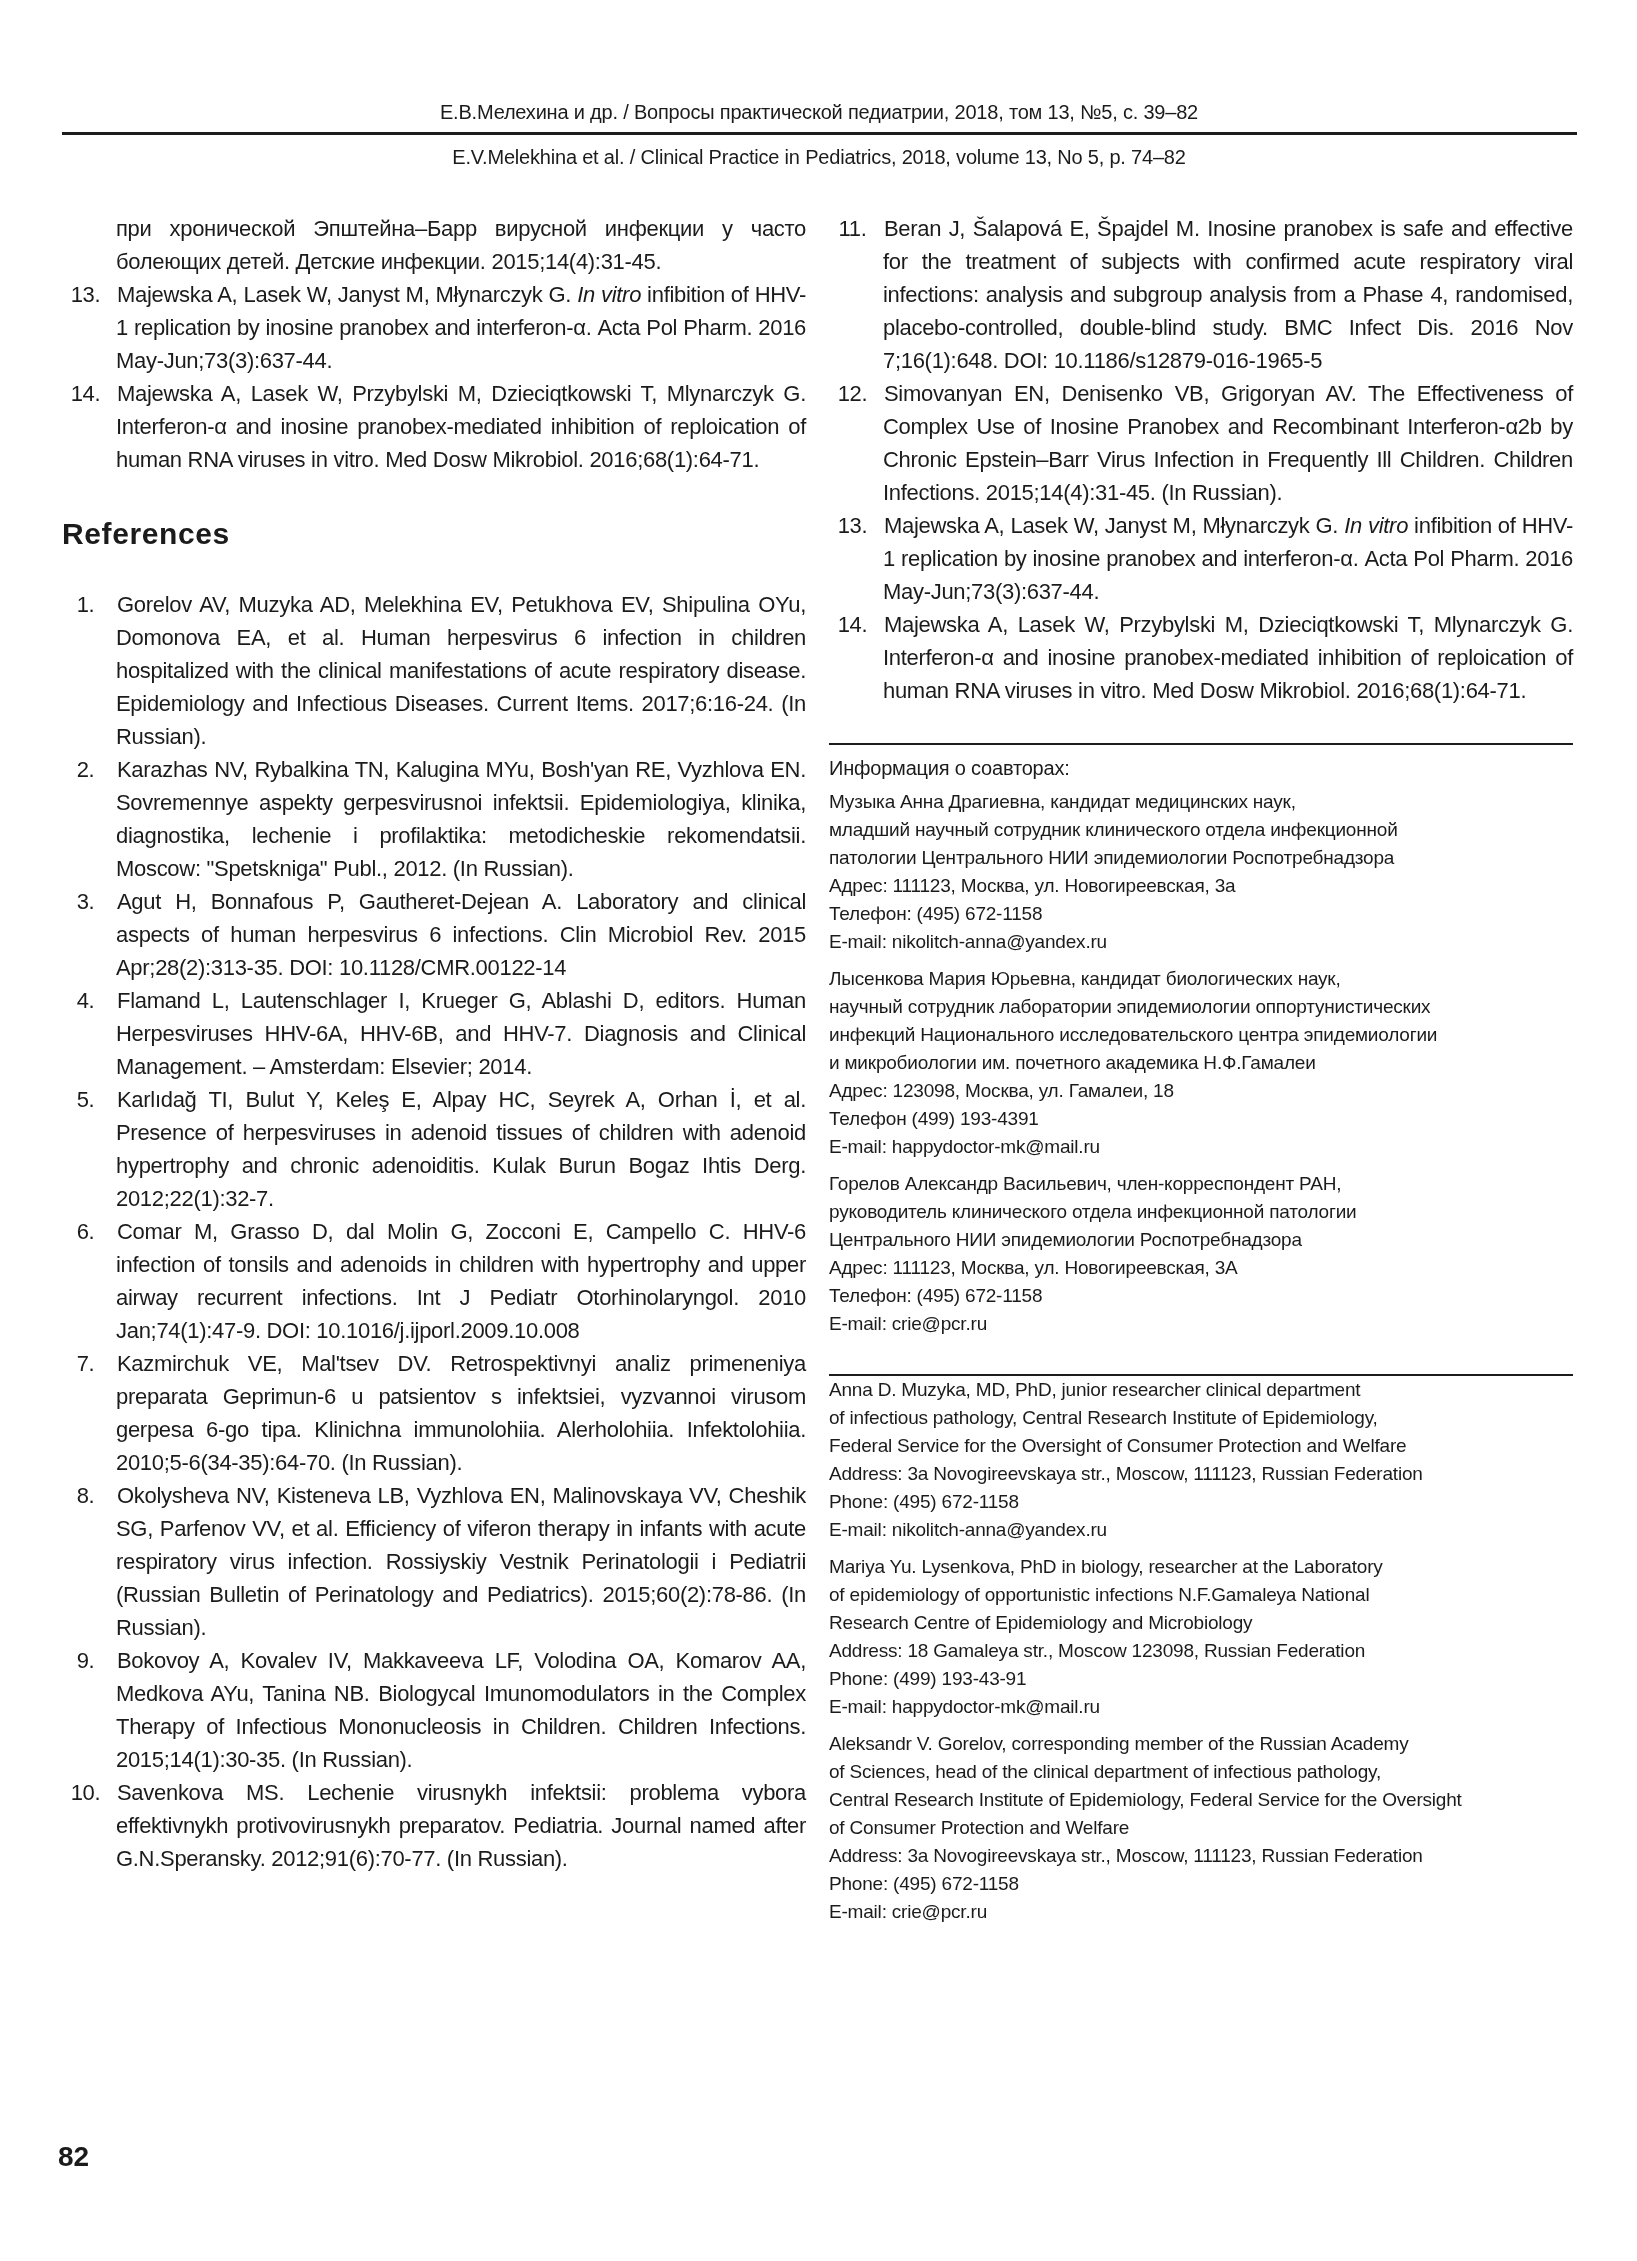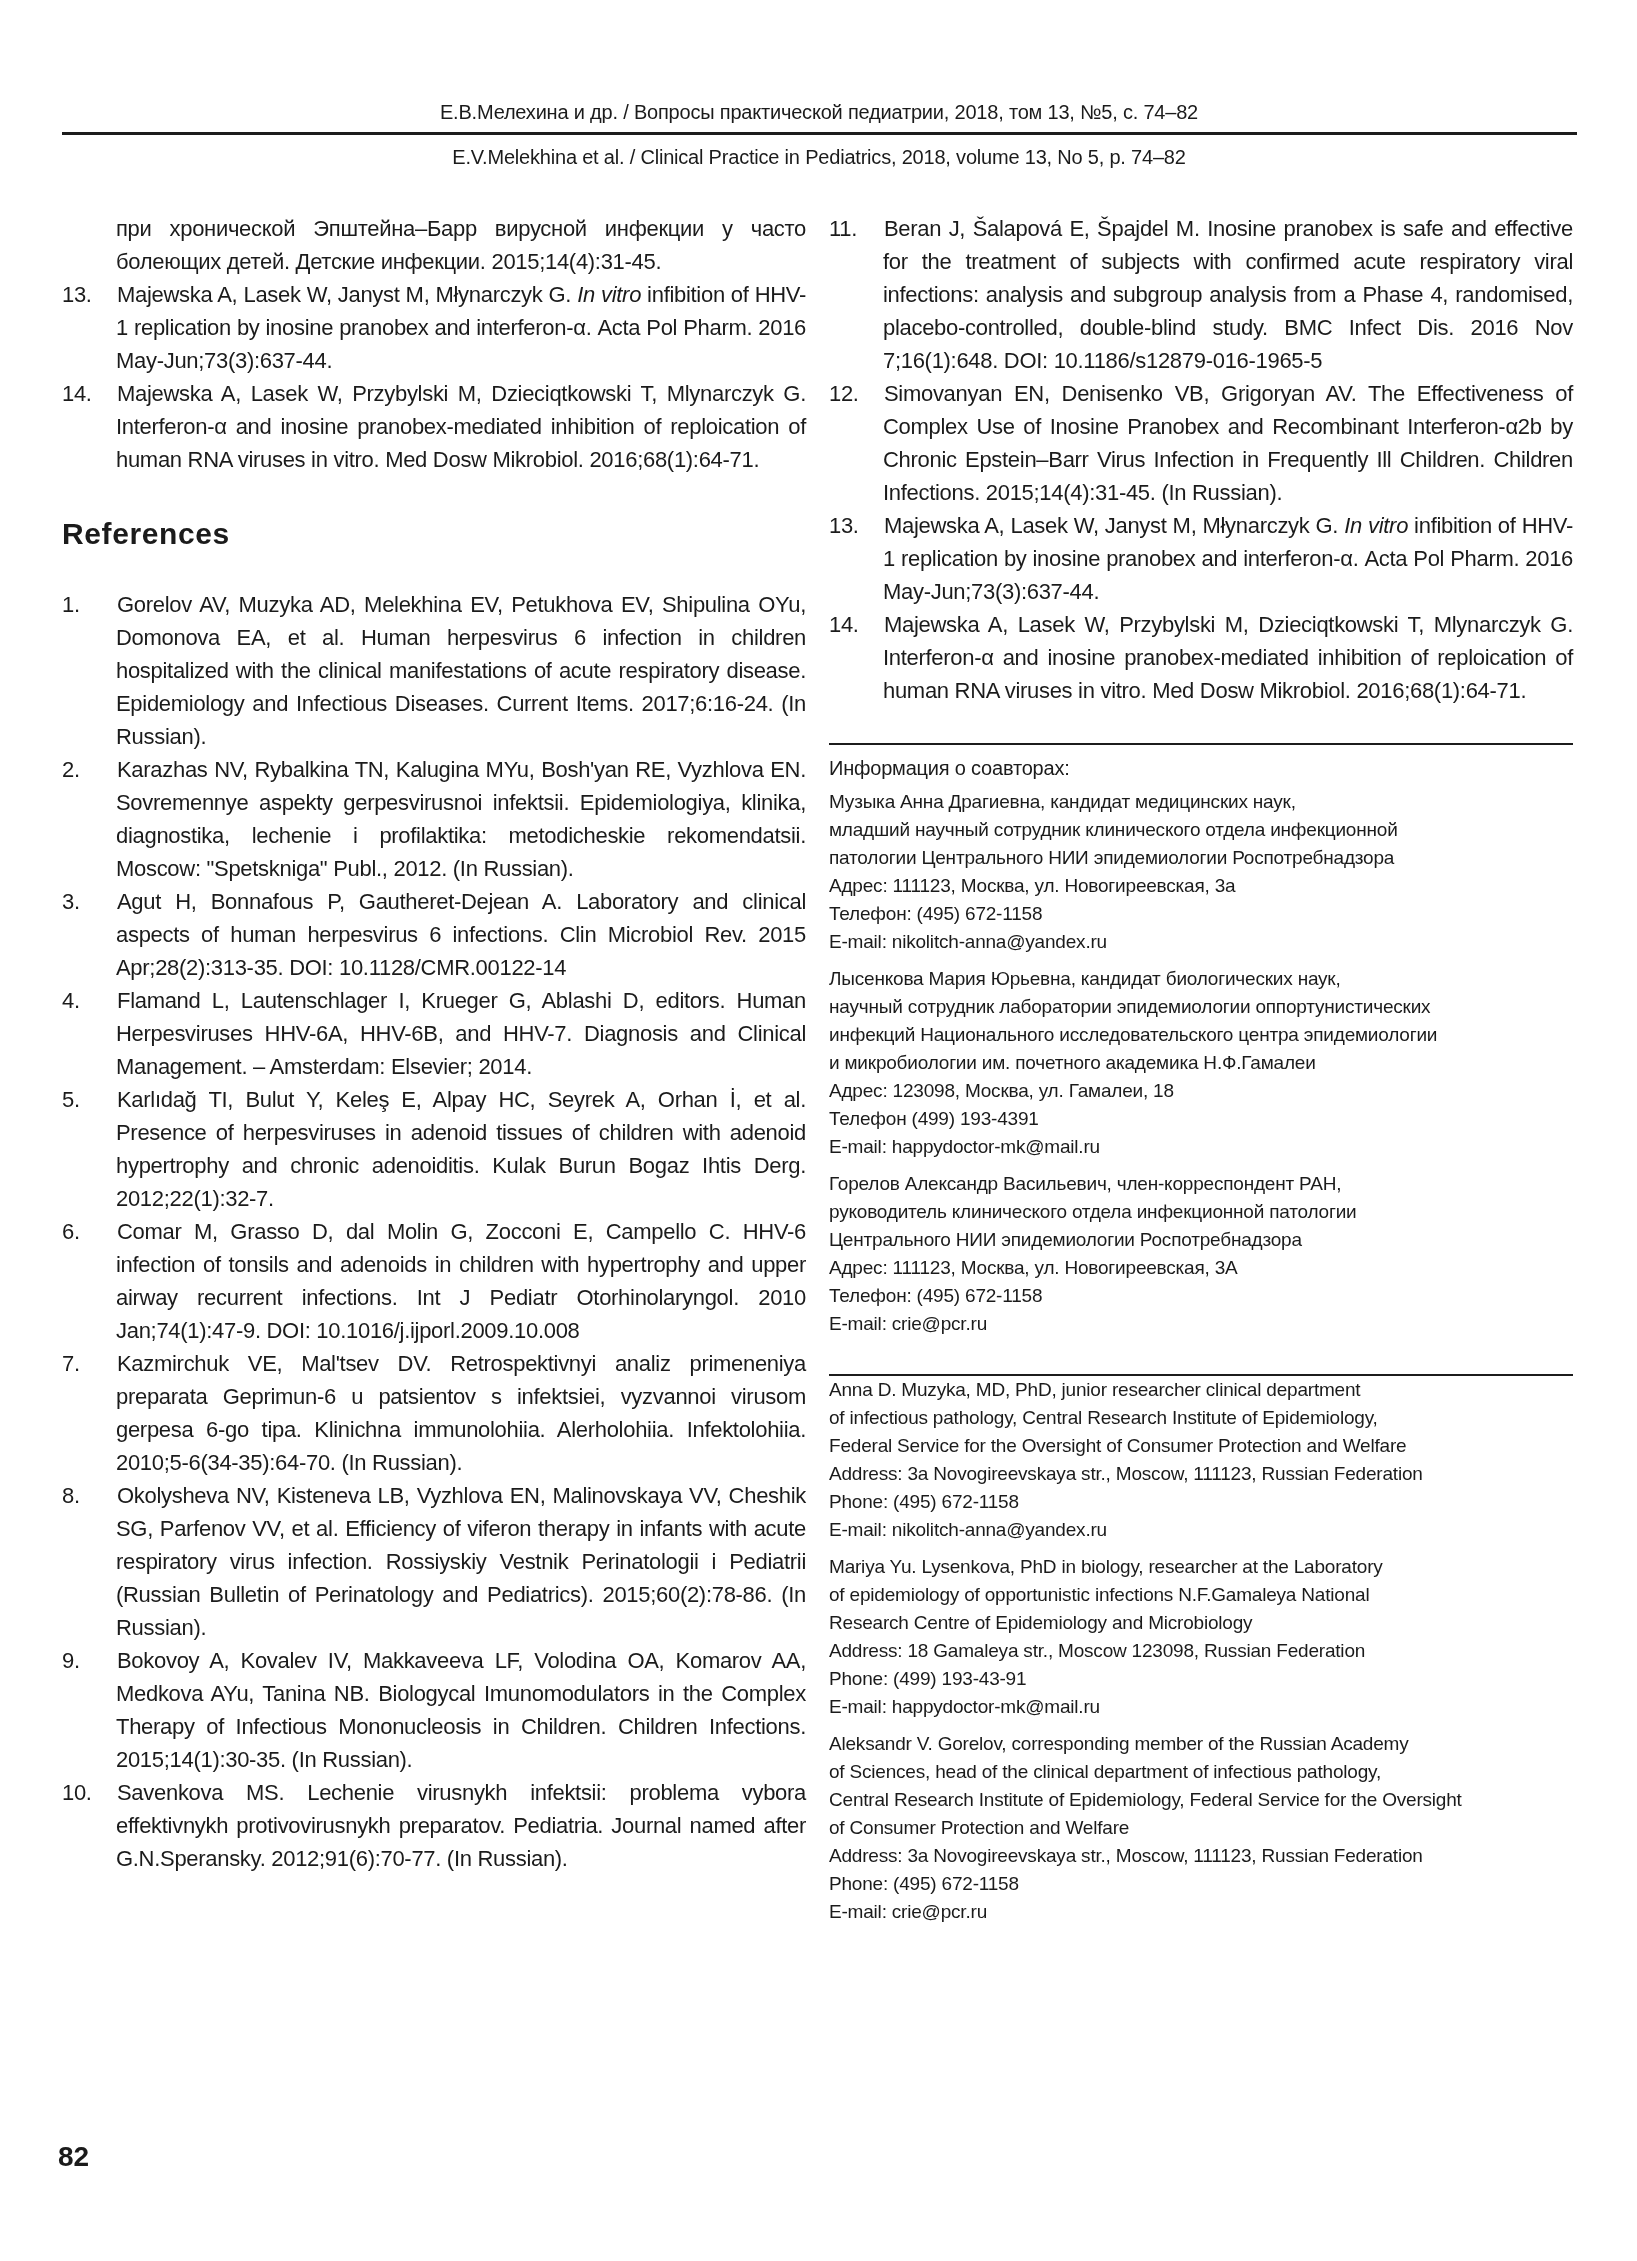--- a/index.html
+++ b/index.html
@@ -32,21 +32,21 @@
   .col { flex:0 0 744px; width:744px; }
   
   .ref, .carryover {
     font-size:22px; line-height:33px; letter-spacing:-0.3px;
     text-align:justify;
   }
   .ref { padding-left:54px; text-indent:-54px; }
   .carryover { padding-left:54px; }
   .ref .num {
     display:inline-block; width:47px; margin-right:8px;
-    text-align:left; text-indent:0;
+    text-align:center; text-indent:0;
   }
   .ref .it { font-style:italic; }
   .refs-heading {
     font-size:30px; font-weight:bold; letter-spacing:0.6px;
     margin:41px 0 37px 0;
   }
   
   .section-rule {
     border:0; border-top:2px solid #1c1c1c;
     margin:36px 0 0 0;
@@ -64,21 +64,21 @@
     position:absolute; left:58px; top:2141px;
     font-size:28px; font-weight:bold;
   }
 </style>
 </head>
 <body>
 
 <div class="page">
 
   <div class="running-head">
-    <div class="ru">Е.В.Мелехина и др. / Вопросы практической педиатрии, 2018, том 13, №5, с. 74–82</div>
+    <div class="ru">Е.В.Мелехина и др. / Вопросы практической педиатрии, 2018, том 13, №5, с. 39–82</div>
     <hr class="head-rule">
     <div class="en">E.V.Melekhina et al. / Clinical Practice in Pediatrics, 2018, volume 13, No 5, p. 74–82</div>
   </div>
 
   <div class="columns">
 
     <div class="col">
       <div class="carryover">при хронической Эпштейна–Барр вирусной инфекции у часто болеющих детей. Детские инфекции. 2015;14(4):31-45.</div>
       <div>
           <div class="ref"><span class="num">13.</span><span>Majewska A, Lasek W, Janyst M, Młynarczyk G. </span><span class="it">In vitro</span><span> infibition of HHV-1 replication by inosine pranobex and interferon-α. Acta Pol Pharm. 2016 May-Jun;73(3):637-44.</span></div>

